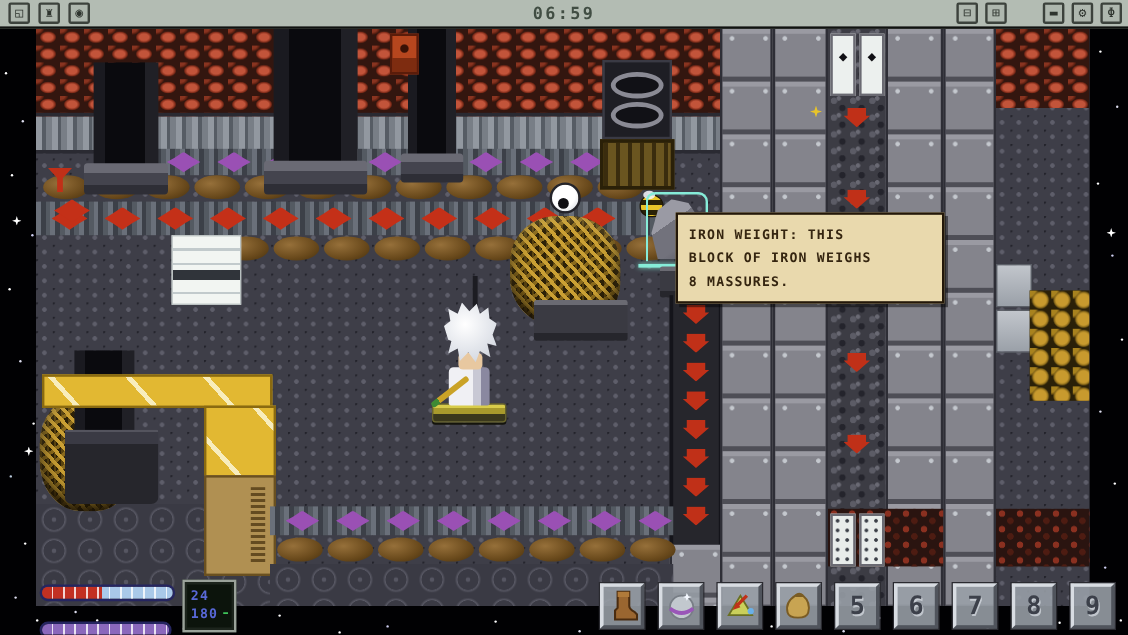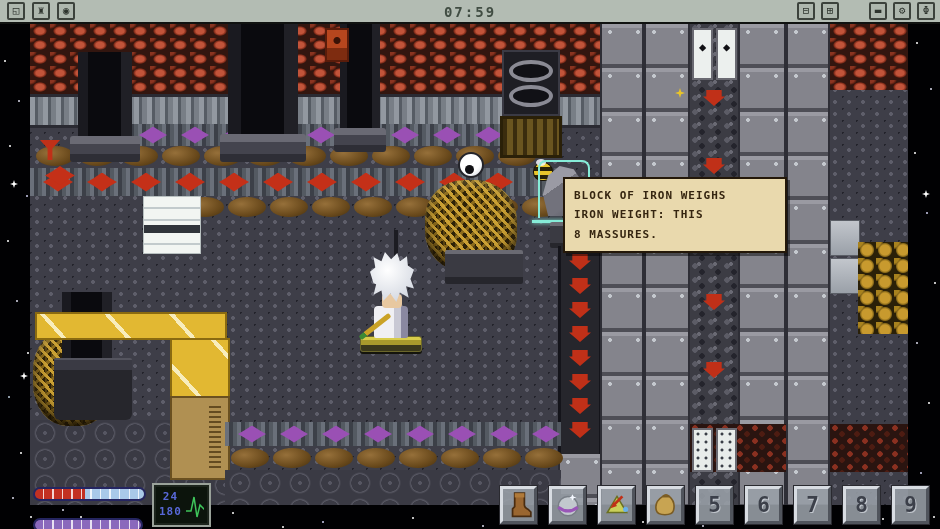--- a/index.html
+++ b/index.html
@@ -253,22 +253,22 @@
     <div class="abs slab" style="left:415px;top:226px;width:78px;height:34px;"></div>
     <div class="abs eyeball" style="left:428px;top:128px;"></div>
     <div class="abs bee" style="left:503px;top:138px;"></div>
 
     <div class="abs weight-sel" style="left:508px;top:136px;width:52px;height:58px;">
       <div class="boulder"></div>
     </div>
     <div class="abs cyan-line" style="left:502px;top:196px;width:58px;height:3px;"></div>
 
     <div class="abs tooltip" style="left:533px;top:153px;width:224px;">
+      <span>IRON WEIGHT: THIS</span>
       <span>BLOCK OF IRON WEIGHS</span>
-      <span>IRON WEIGHT: THIS</span>
       <span>8 MASSURES.</span>
     </div>
 
     <div class="abs slab" style="left:520px;top:198px;width:58px;height:26px;"></div>
     <div class="abs col-arrows" style="left:528px;top:222px;width:44px;height:208px;background:#26262c;border-left:3px solid #14141a;border-right:3px solid #14141a;">
         <span class="shape darrow"></span>
         <span class="shape darrow"></span>
         <span class="shape darrow"></span>
         <span class="shape darrow"></span>
         <span class="shape darrow"></span>
@@ -347,21 +347,21 @@
   </div>
 
   <div class="hud bar" style="left:33px;top:487px;width:113px;height:14px;">
     <div class="fill" style="background:linear-gradient(90deg,#c23022 0 46%, #a9c9e9 46%);"></div>
     <div class="ticks"></div>
   </div>
   <div class="hud bar" style="left:33px;top:504px;width:110px;height:14px;">
     <div class="fill" style="background:#8a68bc;"></div>
     <div class="ticks"></div>
   </div>
-  <div class="hud vitals" style="left:152px;top:483px;width:59px;height:44px;text-align:center;">
+  <div class="hud vitals" style="left:152px;top:483px;width:45px;height:44px;">
     <div class="vit-nums">
       <div>24</div>
       <div>180</div>
     </div>
     <svg width="24" height="32" style="margin-left:3px;">
       <polyline points="1,22 6,22 9,8 12,28 15,16 19,20 23,18" stroke="#3ec45a" fill="none" stroke-width="1.5"></polyline>
     </svg>
   </div>
 
   <div class="hud slot" style="left:500px;top:486px;">
@@ -404,21 +404,21 @@
       <span class="slot-num">8</span>
     </div>
   <div class="hud slot" style="left:892px;top:486px;">
       <span class="slot-num">9</span>
     </div>
 
   <div class="topbar">
     <div class="tb-btn">◱</div>
     <div class="tb-btn">♜</div>
     <div class="tb-btn">◉</div>
-    <div class="timer">07:59</div>
+    <div class="timer">06:59</div>
     <div class="tb-right">
       <div class="tb-btn">⊟</div>
       <div class="tb-btn">⊞</div>
       <div class="tb-spacer"></div>
       <div class="tb-btn">▬</div>
       <div class="tb-btn">⚙</div>
       <div class="tb-btn">Φ</div>
     </div>
   </div>
 </div>

